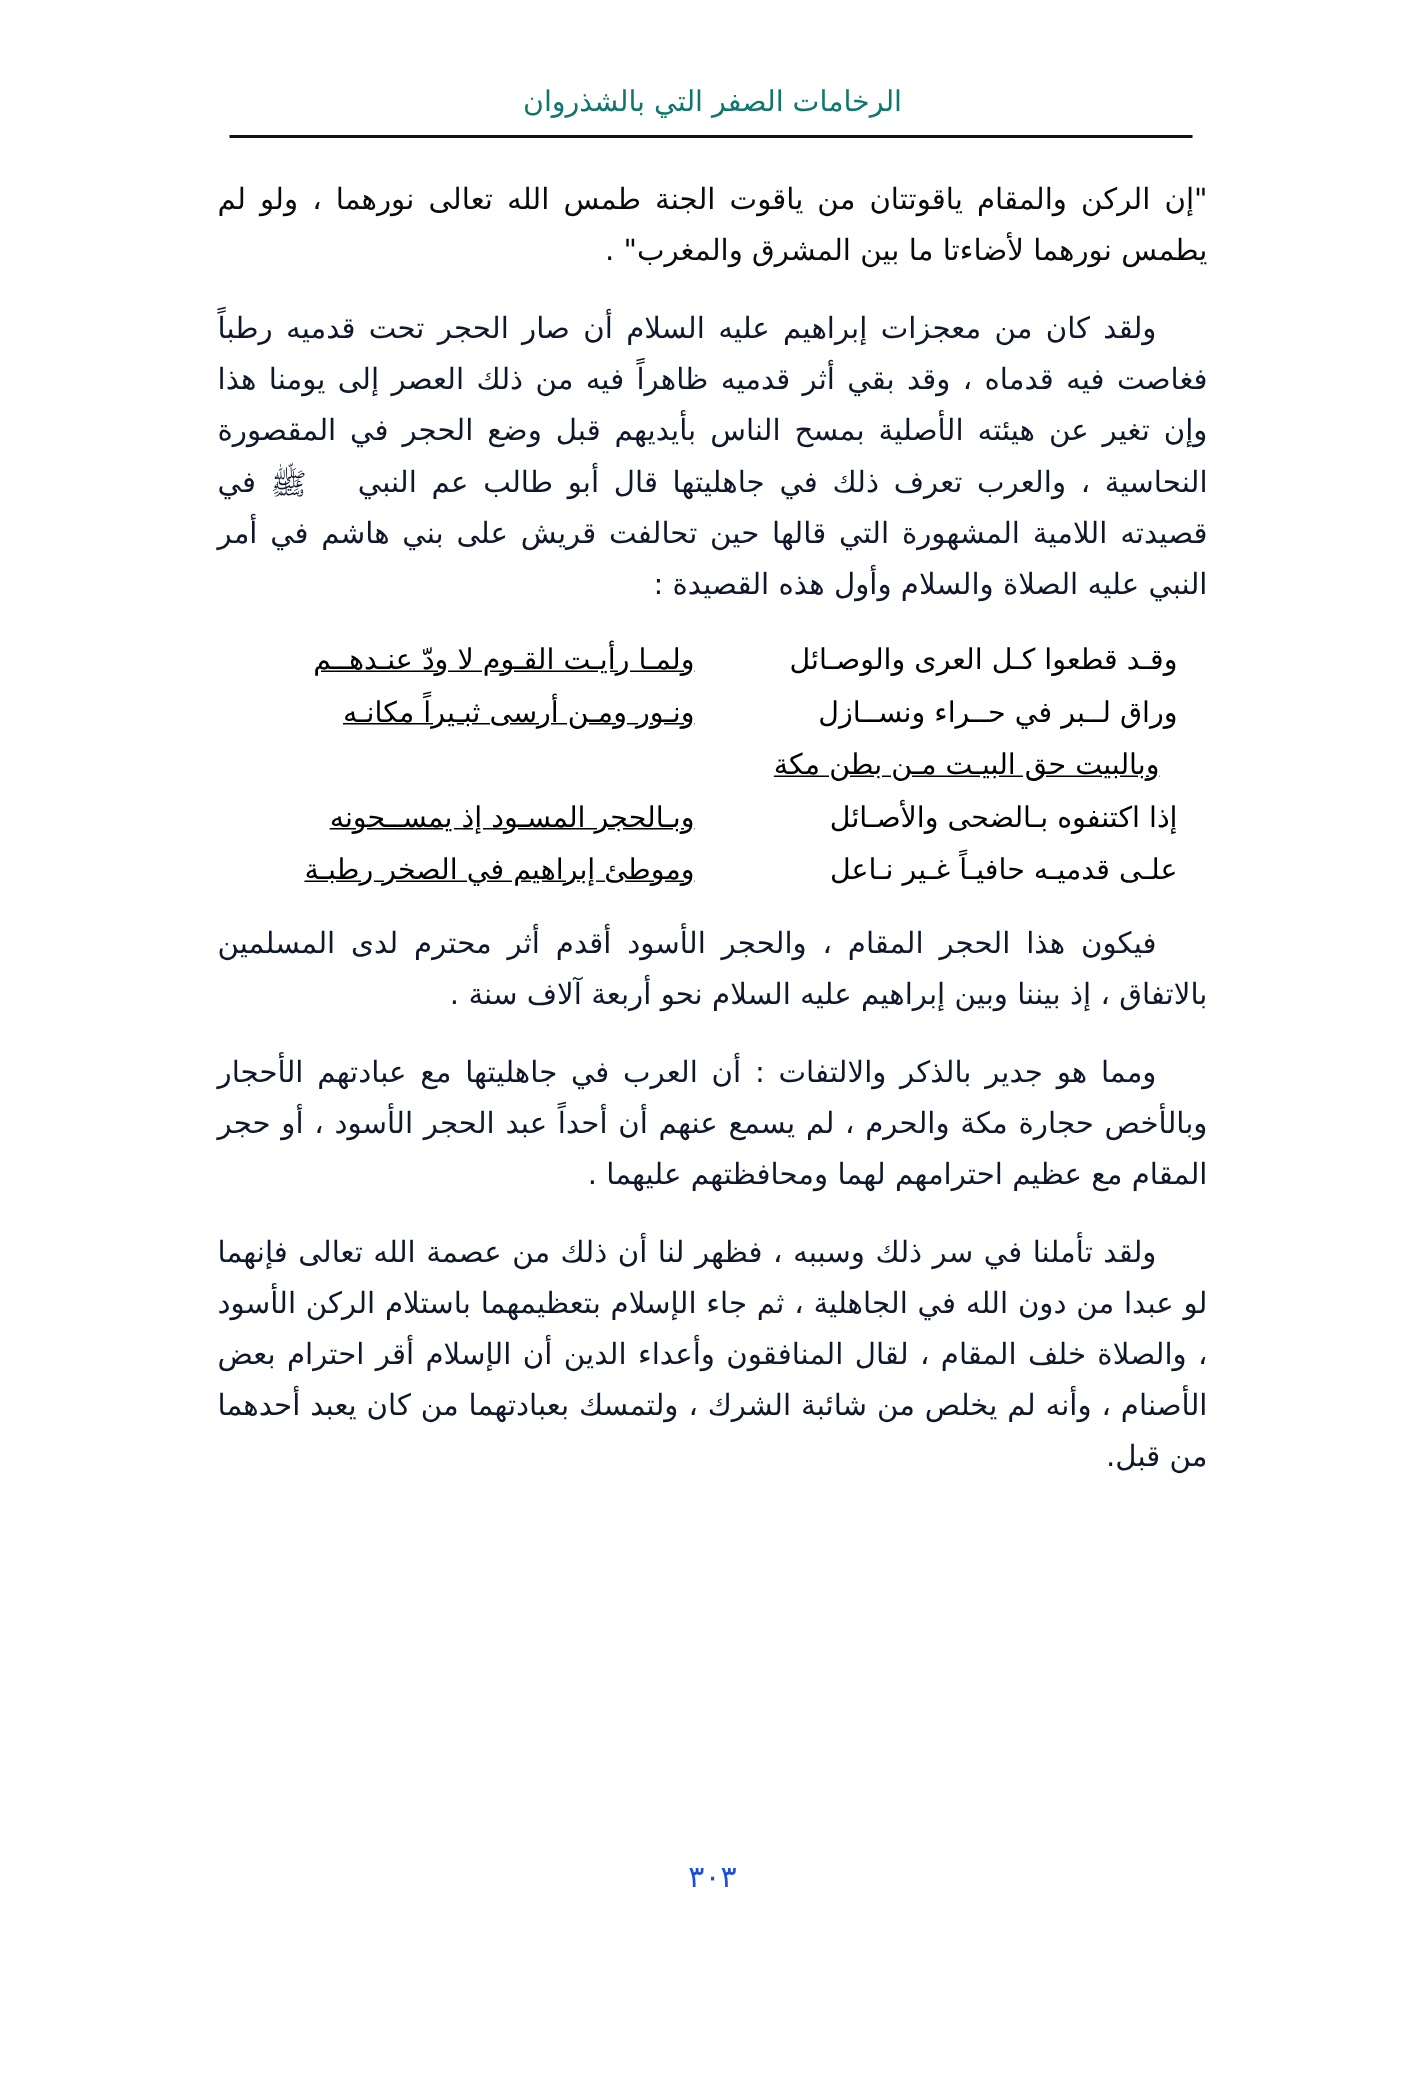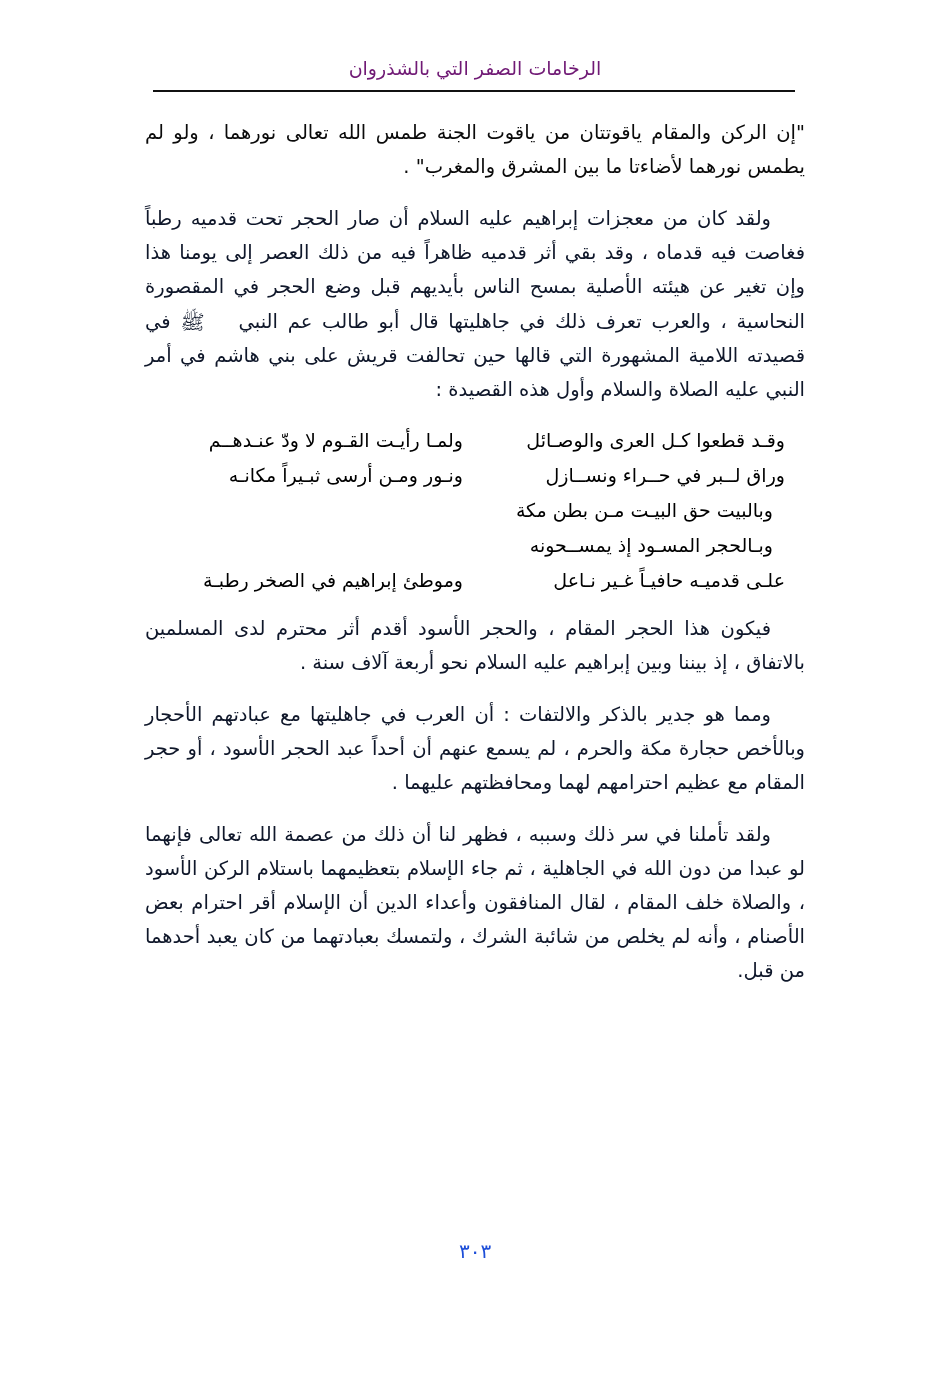--- a/index.html
+++ b/index.html
@@ -30,21 +30,21 @@
   
   .header-zone {
     margin: 56px 145px 0 145px;
     text-align: center;
   }
   .header-title {
     font-size: 19px;
     line-height: 1.3;
     letter-spacing: 0.2px;
     font-weight: 500;
-    color: #701a75;
+    color: #0f766e;
     padding-bottom: 9px;
   }
   .header-rule {
     height: 0;
     border-top: 2.2px solid #111;
     margin: 0 10px 0 8px;
   }
 
   
   .content {
@@ -95,20 +95,21 @@
     line-height: 35px;
     white-space: nowrap;
   }
   .hemistich {
     flex: 0 0 auto;
   }
   .hemistich.first {
     width: 300px;
     text-align: right;
     padding-right: 14px;
+    text-decoration: underline;
   }
   .hemistich.second {
     width: 300px;
     text-align: right;
     padding-right: 2px;
   }
 
   
   .footer-zone {
     height: 150px;
@@ -152,20 +153,21 @@
       <div class="verse">
         <span class="hemistich second">وراق لــبر في حــراء ونســازل</span>
         <span class="hemistich first">ونـور ومـن أرسى ثبـيراً مكانـه</span>
       </div>
 
       <div class="verse">
         <span class="hemistich first">وبالبيت حق البيـت مـن بطن مكة</span>
       </div>
 
       <div class="verse">
+        <span class="hemistich second">إذا اكتنفوه بـالضحى والأصـائل</span>
         <span class="hemistich first">وبـالحجر المسـود إذ يمســحونه</span>
       </div>
 
       <div class="verse">
         <span class="hemistich second">علـى قدميـه حافيـاً غـير نـاعل</span>
         <span class="hemistich first">وموطئ إبراهيم في الصخر رطبـة</span>
       </div>
 
     </div>
 

